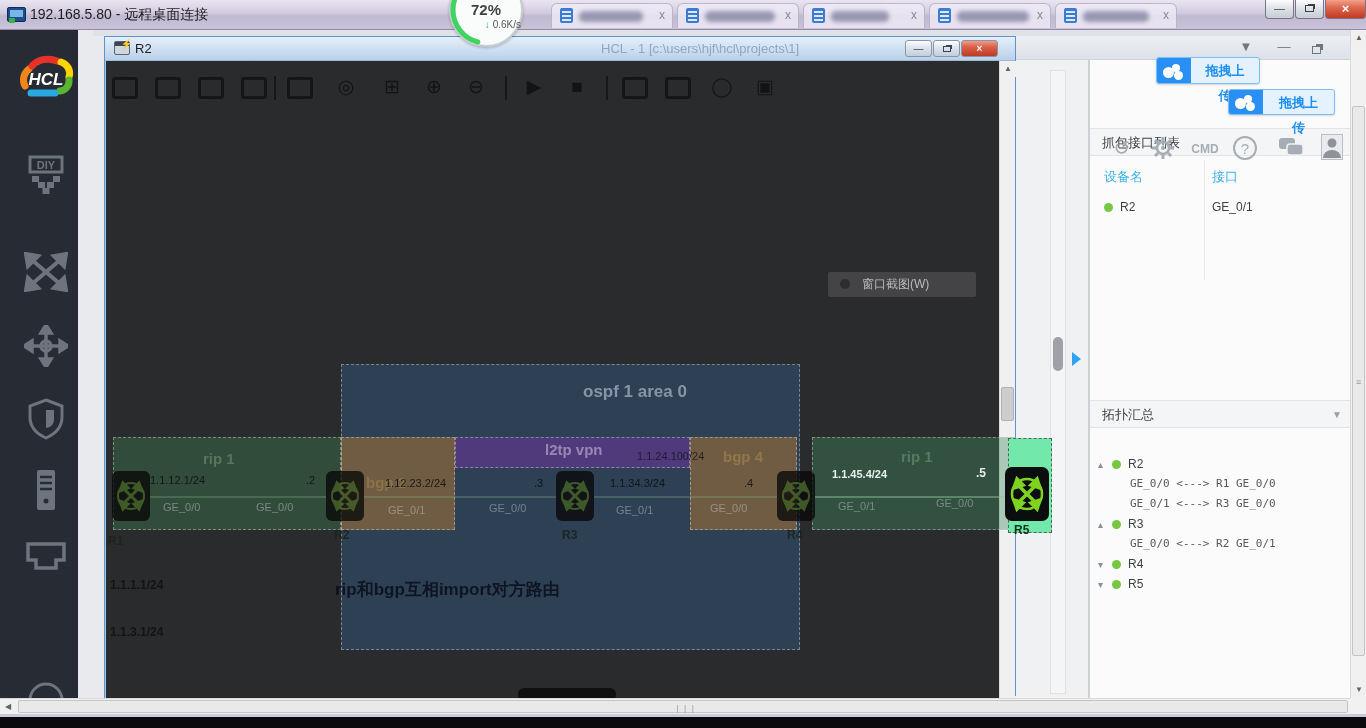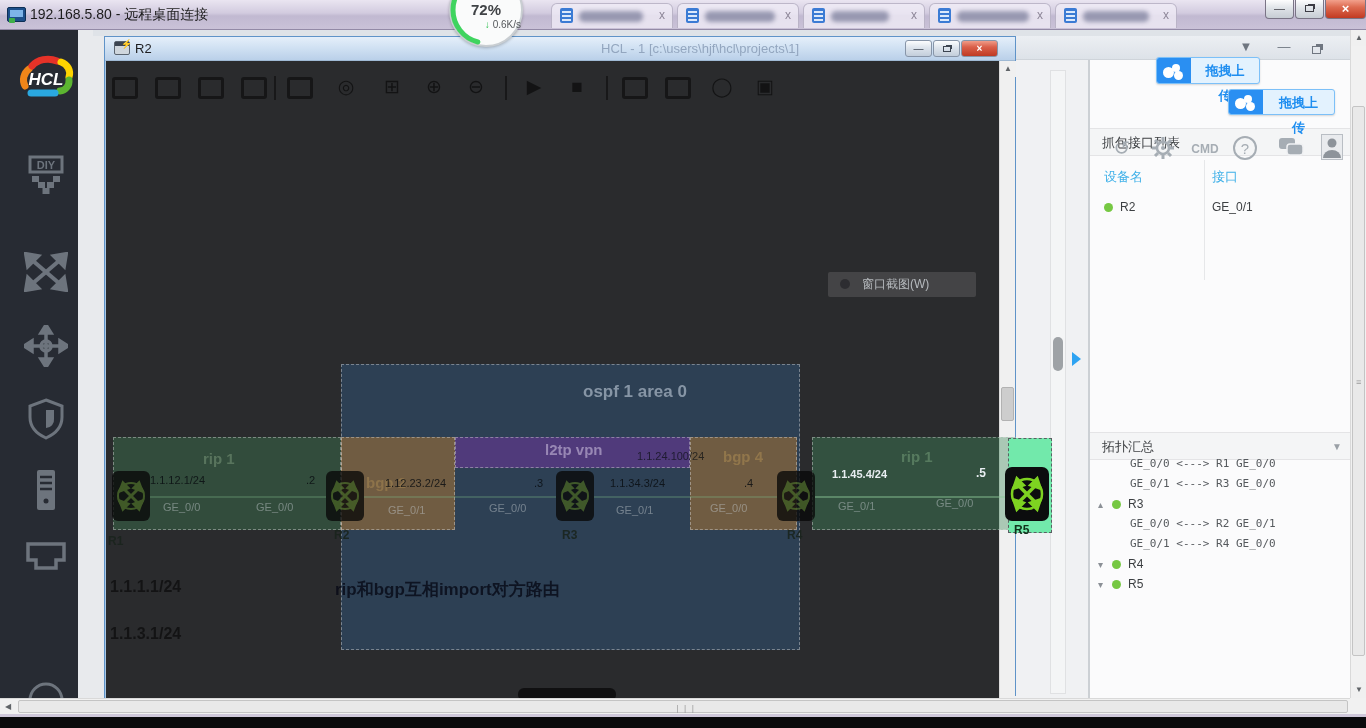--- a/index.html
+++ b/index.html
@@ -116,21 +116,21 @@
   #region-l2tp { left:455px; top:437px; width:235px; height:31px; background:rgba(120,52,168,.48); }
   #region-bgp4 { left:690px; top:437px; width:107px; height:93px; background:rgba(205,130,44,.42); }
   #region-rip-right { left:812px; top:437px; width:204px; height:93px; background:rgba(66,140,92,.40); }
 
   .ghost-node { position:absolute; width:38px; height:50px; background:rgba(8,8,8,.78); border-radius:6px; }
   .ghost-node svg { opacity:.5; }
   .node-label { position:absolute; font-size:12px; font-weight:bold; color:rgba(25,35,28,.88); }
   .link-ip { position:absolute; font-size:11px; font-weight:normal; color:rgba(8,12,16,.82); }
   .link-iface { position:absolute; font-size:11px; color:rgba(195,200,205,.48); }
   .link-line { position:absolute; height:2px; background:rgba(125,185,135,.28); top:496px; }
-  .dark-label { position:absolute; font-size:16px; font-weight:bold; color:rgba(0,0,0,.55); }
+  .dark-label { position:absolute; font-size:12px; font-weight:bold; color:rgba(0,0,0,.55); }
 
   #annotation { position:absolute; left:335px; top:578px; font-size:17px; font-weight:bold; color:rgba(5,8,20,.78); }
   #screenshot-menu { position:absolute; left:828px; top:272px; width:148px; height:25px; background:rgba(100,100,103,.45); border-radius:2px; z-index:15; }
   #screenshot-menu .mi-dot { position:absolute; left:12px; top:7px; width:10px; height:10px; border-radius:50%; background:rgba(40,40,44,.8); }
   #screenshot-menu .mi-text { position:absolute; left:34px; top:4px; font-size:12px; color:#b6babe; }
   #bottom-pill { position:absolute; left:518px; top:688px; width:98px; height:13px; background:rgba(12,12,14,.88); border-radius:6px; z-index:15; }
 
   
   #r5-select { left:1008px; top:438px; width:44px; height:95px; background:#72e9ab; border:1px dashed #5a5f63; z-index:14; }
   #r5-node { left:1005px; top:467px; width:44px; height:54px; background:#0c0d0e; border-radius:7px; z-index:15; }
@@ -203,30 +203,30 @@
     </div>
     <span class="col-hdr" style="left:14px; top:108px;">设备名</span>
     <span class="col-hdr" style="left:122px; top:108px;">接口</span>
     <div id="cap-divider" style="top:100px; height:120px;"></div>
     <div id="capture-rows"></div>
     <div>
         <span class="cap-row-device" style="top:140px;"><span class="green-dot"></span><span>R2</span></span>
         <span class="cap-row-iface" style="top:140px;">GE_0/1</span>
       </div>
 
-    <div class="panel-header" style="top:372px;">
+    <div class="panel-header" style="top:340px;">
       <span>拓扑汇总</span>
       <span class="hdr-arrows">▼</span>
     </div>
     <div id="topo-tree" style="top:394px;">
+        <div class="tree-row"><span class="tri">▴</span><span class="green-dot"></span><span>R2</span></div>
         <div class="tree-child">GE_0/0 &lt;---&gt; R1 GE_0/0</div>
         <div class="tree-child">GE_0/1 &lt;---&gt; R3 GE_0/0</div>
         <div class="tree-row"><span class="tri">▴</span><span class="green-dot"></span><span>R3</span></div>
         <div class="tree-child">GE_0/0 &lt;---&gt; R2 GE_0/1</div>
-        <div class="tree-child">GE_0/1 &lt;---&gt; R4 GE_0/0</div>
         <div class="tree-row"><span class="tri">▾</span><span class="green-dot"></span><span>R4</span></div>
         <div class="tree-row"><span class="tri">▾</span><span class="green-dot"></span><span>R5</span></div>
       </div>
   </div>
 
   <div class="upload-badge" style="left:1156px; top:57px; width:104px;">
     <span class="ub-icon">
         <i style="left:6px;top:9px;width:11px;height:11px;"></i>
         <i style="left:15px;top:6px;width:8px;height:8px;"></i>
         <i style="left:17px;top:13px;width:9px;height:9px;"></i>

